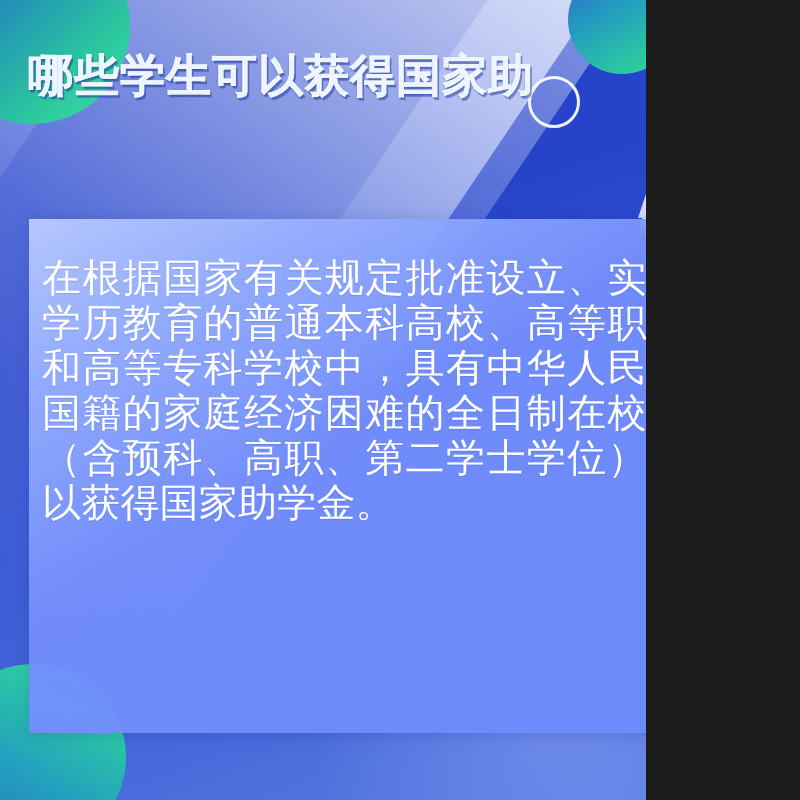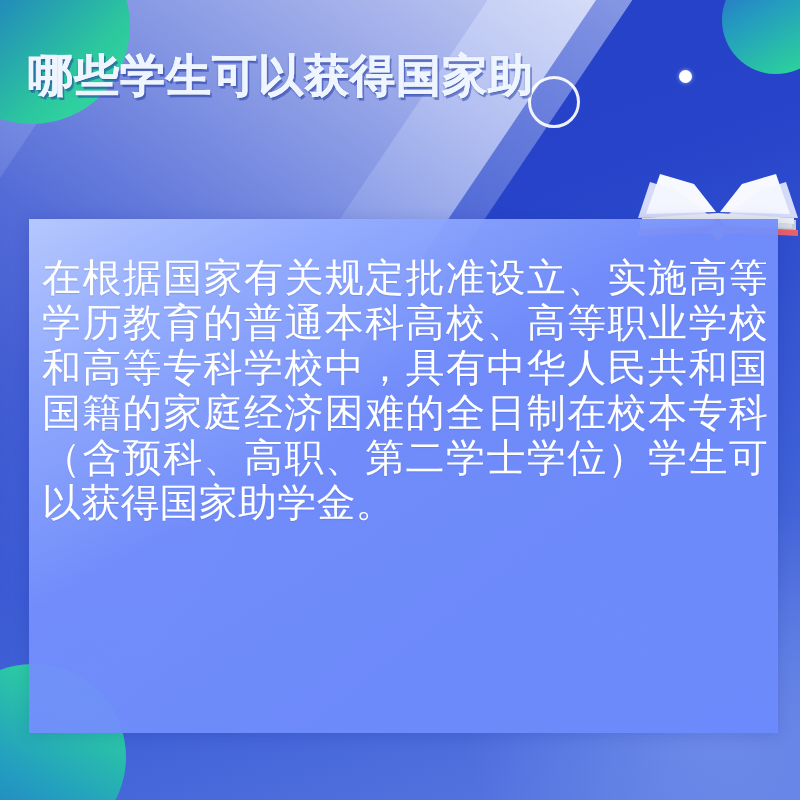--- a/index.html
+++ b/index.html
@@ -2,21 +2,21 @@
 <html><head>
 <meta charset="utf-8">
 <style>
   html, body {
     margin: 0;
     padding: 0;
     background: #1b1b1b;
   }
   #poster {
     position: relative;
-    width: 800px;
+    width: 646px;
     height: 800px;
     overflow: hidden;
     font-family: "Liberation Sans", sans-serif;
     background: linear-gradient(135deg, #2541c8 0%, #2845cb 40%, #4a6ddd 75%, #5b7ae2 100%);
   }
 
   
   .bg-base {
     position: absolute;
     inset: 0;

